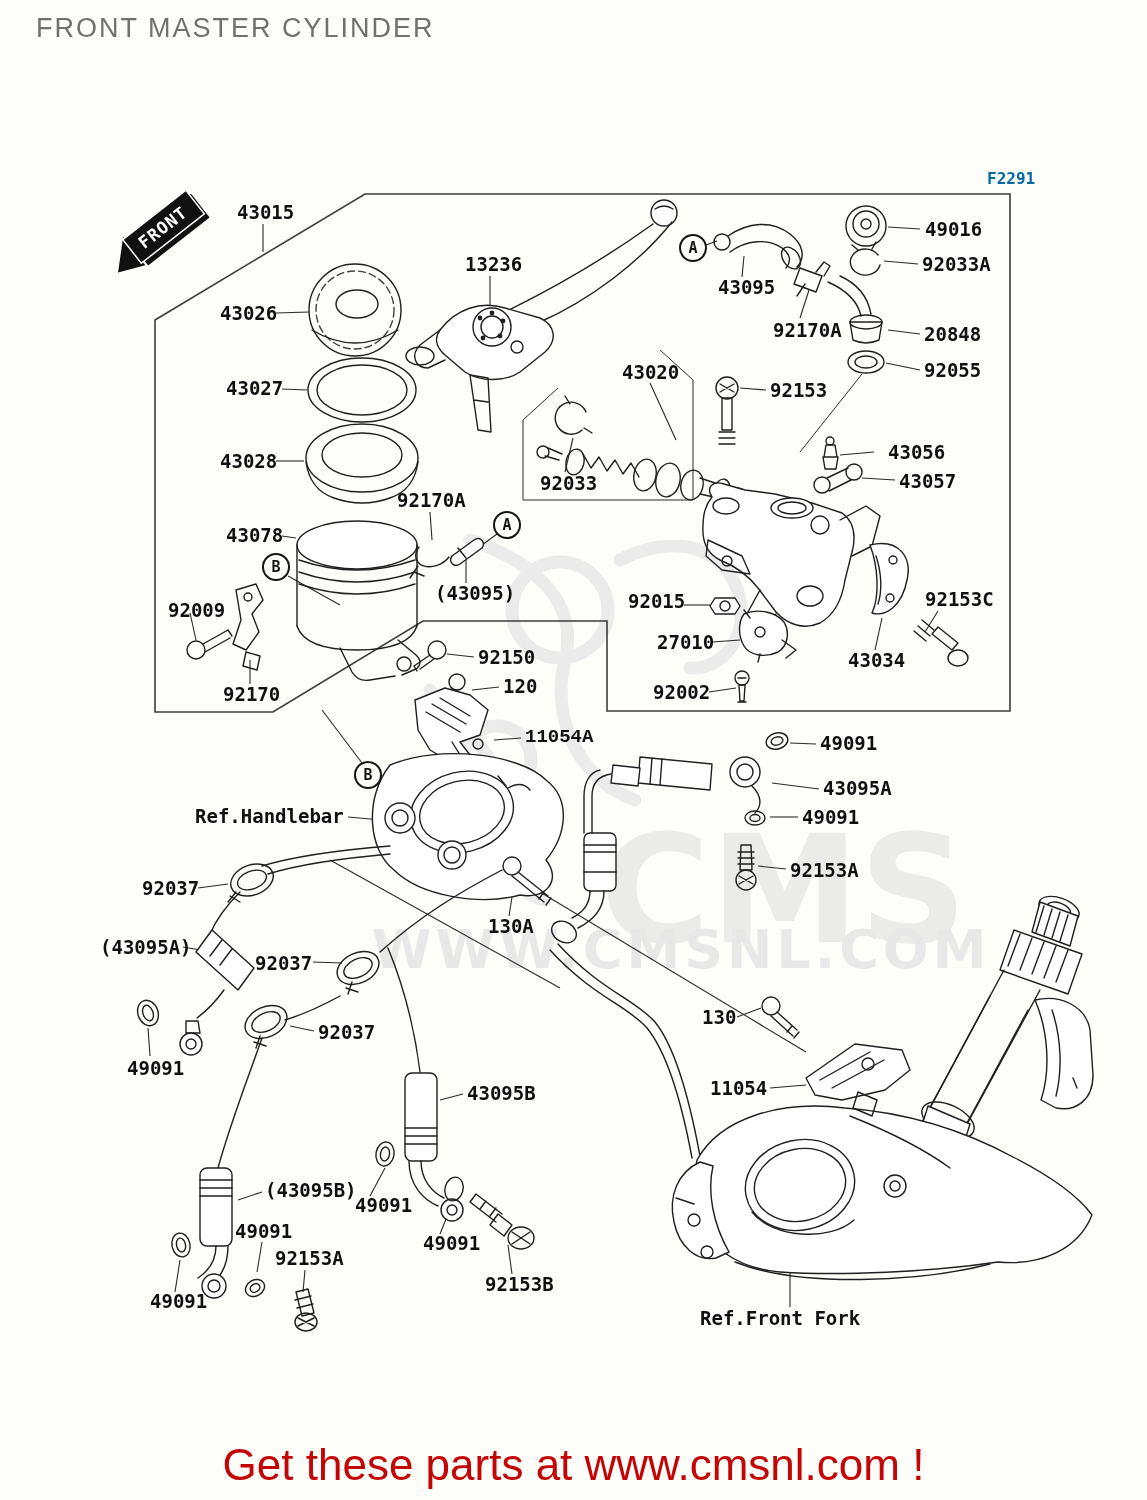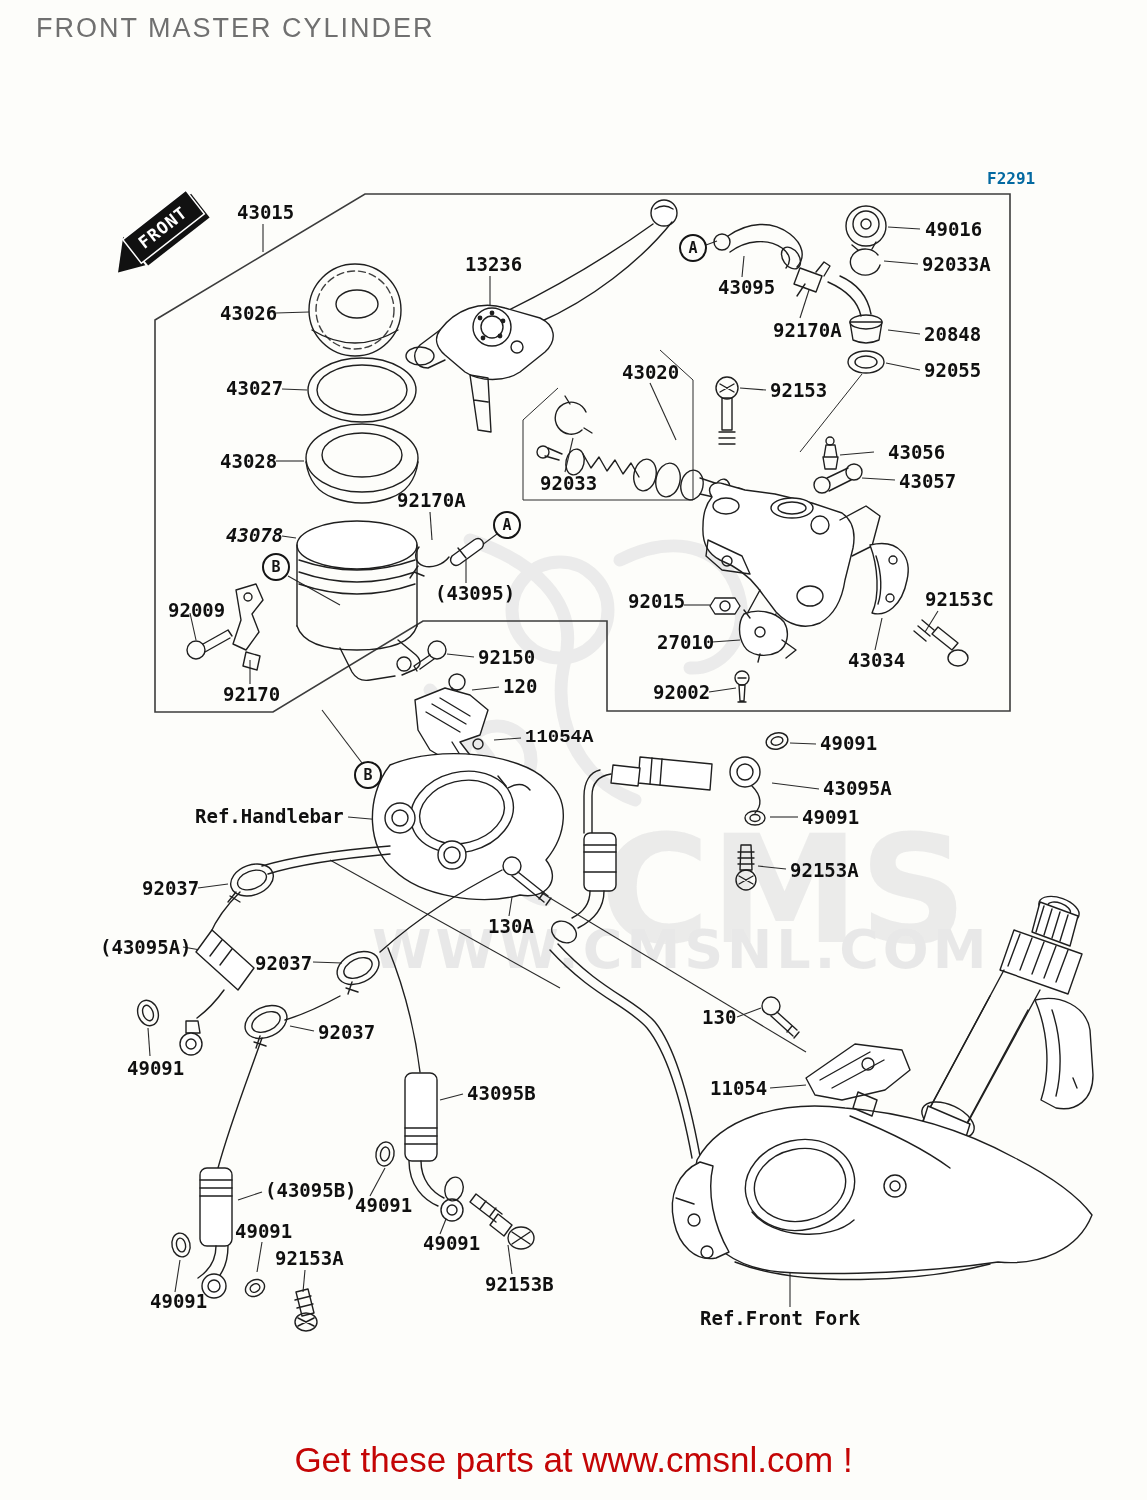--- a/index.html
+++ b/index.html
@@ -16,21 +16,21 @@
   .thin{stroke:#2a2a2a;stroke-width:1px;fill:none;}
   .wm{opacity:.75;}
   .wmstroke{fill:none;stroke:#e6e6e6;stroke-width:13px;stroke-linecap:round;}
   .wmtext{font-family:"DejaVu Sans",sans-serif;font-weight:bold;fill:#e2e2e2;}
   .plabel{position:absolute;font:bold 19px "DejaVu Sans Mono",monospace;color:#101010;
           white-space:nowrap;letter-spacing:0px;}
   .pbadge{position:absolute;width:24px;height:24px;border:2px solid #141414;border-radius:50%;
           font:bold 15px "DejaVu Sans Mono",monospace;color:#141414;text-align:center;line-height:24px;
           background:#fdfdfa;}
   #footer{position:absolute;left:0;top:1440px;width:1147px;text-align:center;
-          font-family:"Liberation Sans",sans-serif;font-size:35px;color:#c40505;}
+          font-family:"Liberation Sans",sans-serif;font-size:44px;color:#c40505;}
 </style>
 </head>
 <body>
 
 <div id="page">
 
   <div id="title">FRONT MASTER CYLINDER</div>
   <div id="figcode">F2291</div>
 
   <svg id="art" width="1147" height="1500" viewBox="0 0 1147 1500">
@@ -450,21 +450,21 @@
       <span class="plabel" style="left: 924px; top: 359px;">92055</span>
       <span class="plabel" style="left: 220px; top: 302px;">43026</span>
       <span class="plabel" style="left: 622px; top: 361px;">43020</span>
       <span class="plabel" style="left: 770px; top: 379px;">92153</span>
       <span class="plabel" style="left: 226px; top: 377px;">43027</span>
       <span class="plabel" style="left: 220px; top: 450px;">43028</span>
       <span class="plabel" style="left: 878px; top: 441px; margin-left: 10px;">43056</span>
       <span class="plabel" style="left: 899px; top: 470px;">43057</span>
       <span class="plabel" style="left: 540px; top: 472px;">92033</span>
       <span class="plabel" style="left: 397px; top: 489px;">92170A</span>
-      <span class="plabel" style="left: 226px; top: 524px; font-style: italic;">43078</span>
+      <span class="plabel" style="left: 226px; top: 524px;">43078</span>
       <span class="plabel" style="left: 435px; top: 582px;">(43095)</span>
       <span class="plabel" style="left: 168px; top: 591px; margin-top: 8px;">92009</span>
       <span class="plabel" style="left: 628px; top: 590px;">92015</span>
       <span class="plabel" style="left: 925px; top: 588px;">92153C</span>
       <span class="plabel" style="left: 657px; top: 631px;">27010</span>
       <span class="plabel" style="left: 848px; top: 649px;">43034</span>
       <span class="plabel" style="left: 478px; top: 646px;">92150</span>
       <span class="plabel" style="left: 503px; top: 675px;">120</span>
       <span class="plabel" style="left: 653px; top: 681px;">92002</span>
       <span class="plabel" style="left: 223px; top: 683px;">92170</span>

